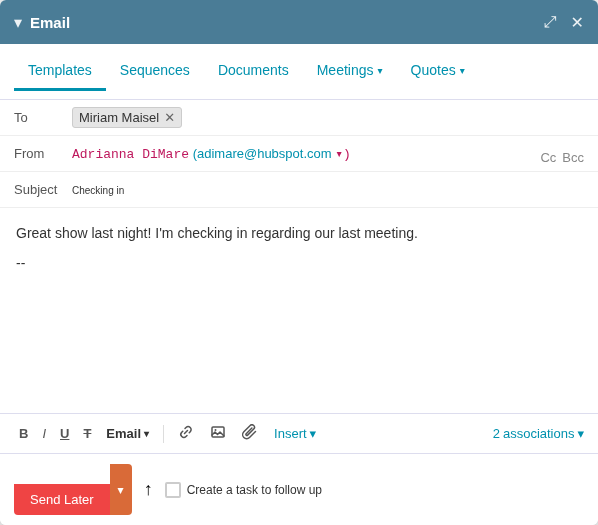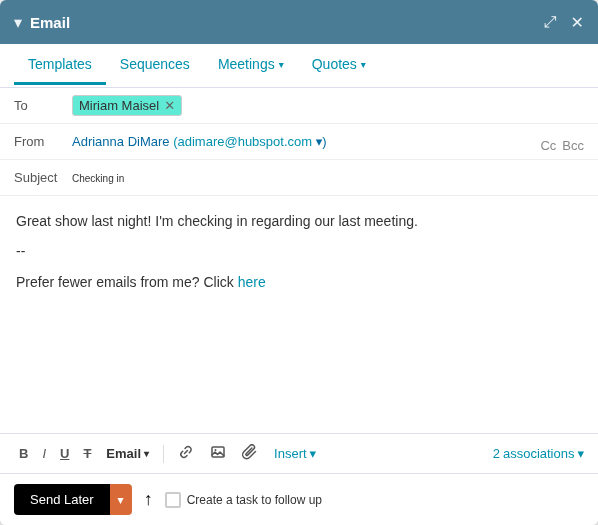--- a/index.html
+++ b/index.html
@@ -43,21 +43,21 @@
     }
     .header-icon {
       cursor: pointer;
       opacity: 0.9;
       font-size: 16px;
     }
 
     
     .nav-tabs {
       border-bottom: 1px solid #dde;
-      padding: 2px 14px;
+      padding: 8px 14px;
       display: flex;
       gap: 0;
       background: #fff;
       flex-shrink: 0;
     }
     .nav-tab {
       padding: 10px 14px;
       font-size: 14px;
       color: #0091ae;
       cursor: pointer;
@@ -99,21 +99,21 @@
     .field-value {
       flex: 1;
       font-size: 13px;
       color: #333;
     }
 
     
     .to-tag {
       display: inline-flex;
       align-items: center;
-      background: #5eead4;
+      background: #e5e5e5;
       border: 1px solid #ccc;
       border-radius: 3px;
       padding: 2px 6px;
       font-size: 13px;
       gap: 5px;
       text-align: right;
     }
     .to-tag-x {
       cursor: pointer;
       color: #666;
@@ -131,21 +131,22 @@
       color: #888;
       font-size: 13px;
       cursor: pointer;
       display: flex;
       gap: 6px;
       margin-top: 7px;
     }
 
     .from-text {
       font-size: 13px;
-      color: #0369a1;
+      color: #be185d;
+      font-family: Liberation Mono, monospace;
     }
     .from-link {
       color: #0091ae;
       cursor: pointer;
       text-align: center;
     }
 
     
     .subject-text {
       font-size: 10px;
@@ -239,27 +240,28 @@
       gap: 12px;
       background: #fff;
       flex-shrink: 0;
     }
     .send-btn-group {
       display: flex;
       border-radius: 4px;
       overflow: hidden;
     }
     .send-later-btn {
-      background: #000000;
+      background: #ef4444;
       color: #fff;
       border: none;
       padding: 8px 16px;
       font-size: 13px;
       font-weight: 500;
       cursor: pointer;
+      margin-top: 20px;
     }
     .send-dropdown-btn {
       background: #d96a38;
       color: #fff;
       border: none;
       padding: 8px 8px;
       cursor: pointer;
       font-size: 12px;
     }
     .task-follow {
@@ -295,20 +297,23 @@
       <span class="header-icon">✕</span>
     </div>
   </div>
 
   <div class="nav-tabs">
     <div class="nav-tab active">
       <span>Templates</span>
     </div>
     <div class="nav-tab">
       <span>Sequences</span>
+    </div>
+    <div class="nav-tab">
+      <span>Documents</span>
     </div>
     <div class="nav-tab">
       <span>Meetings</span>
       <span class="chevron-down">▾</span>
     </div>
     <div class="nav-tab">
       <span>Quotes</span>
       <span class="chevron-down">▾</span>
     </div>
   </div>
@@ -344,23 +349,20 @@
     <div class="field-row">
       <span class="field-label">Subject</span>
       <div class="field-value">
         <span class="subject-text">Checking in</span>
       </div>
     </div>
 
     <div class="email-body">
       <p>Great show last night! I'm checking in regarding our last meeting.</p>
       <p>--</p>
-      <p>
-        <span>Prefer fewer emails from me? Click </span><a class="email-link">here</a>
-      </p>
     </div>
 
     <div class="toolbar">
       <button class="toolbar-btn">B</button>
       <button class="toolbar-btn italic">I</button>
       <button class="toolbar-btn underline">U</button>
       <button class="toolbar-btn">
         <span style="text-decoration: line-through;">T</span>
       </button>
       <button class="toolbar-btn toolbar-btn-more">

